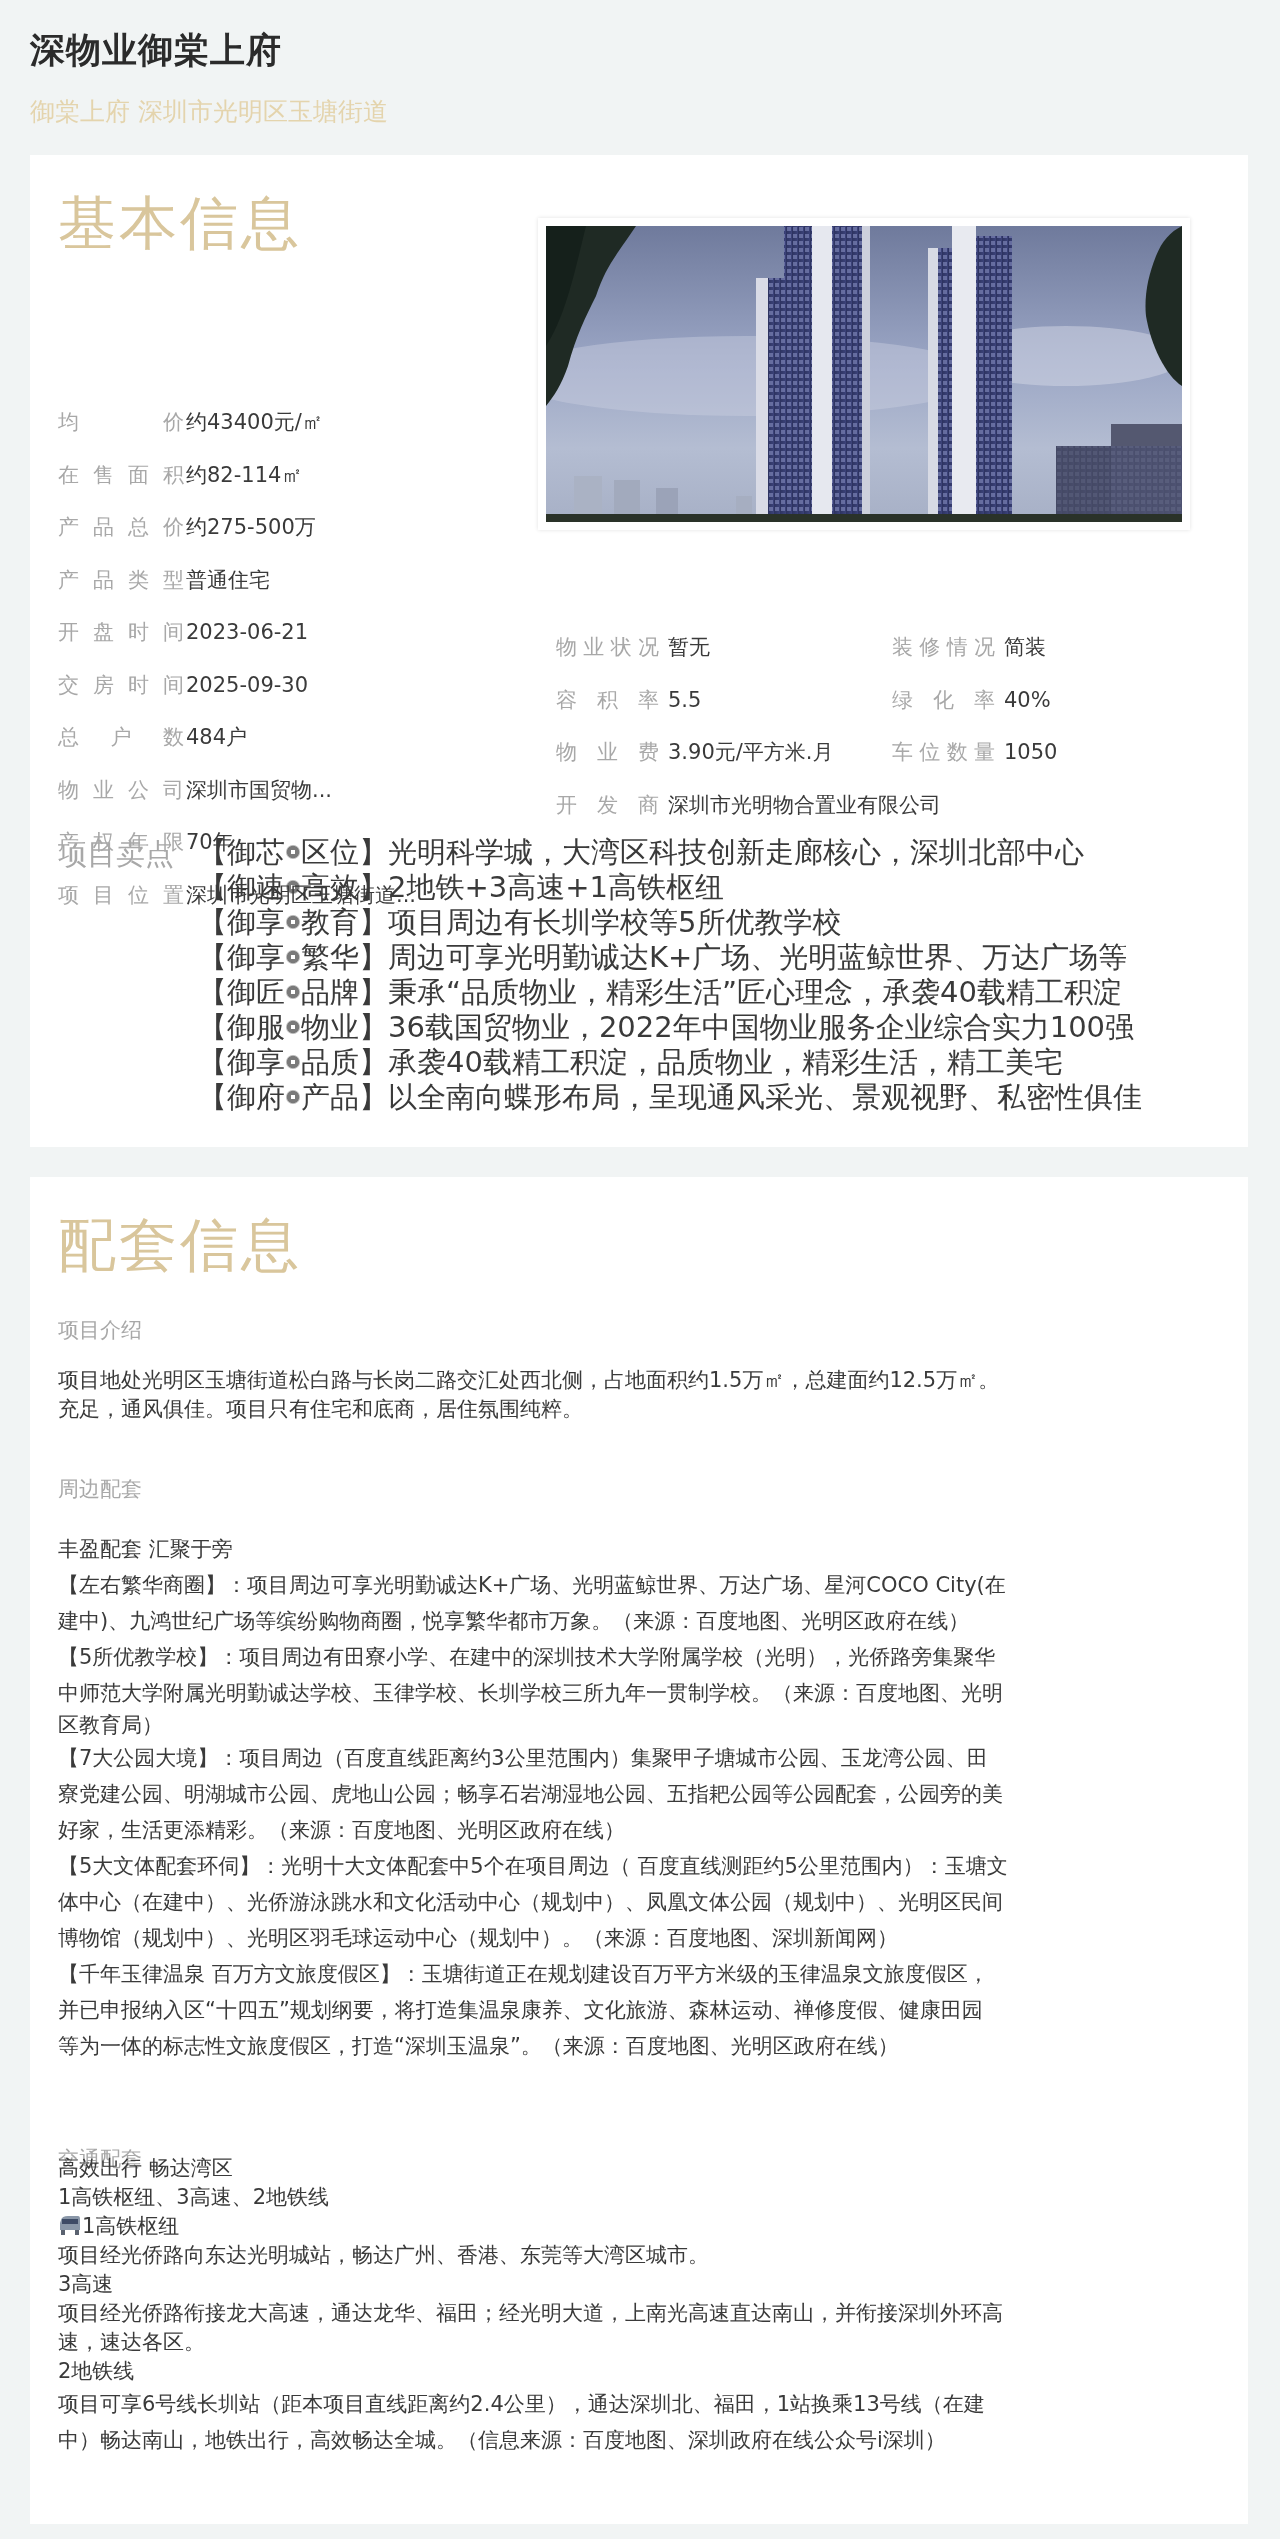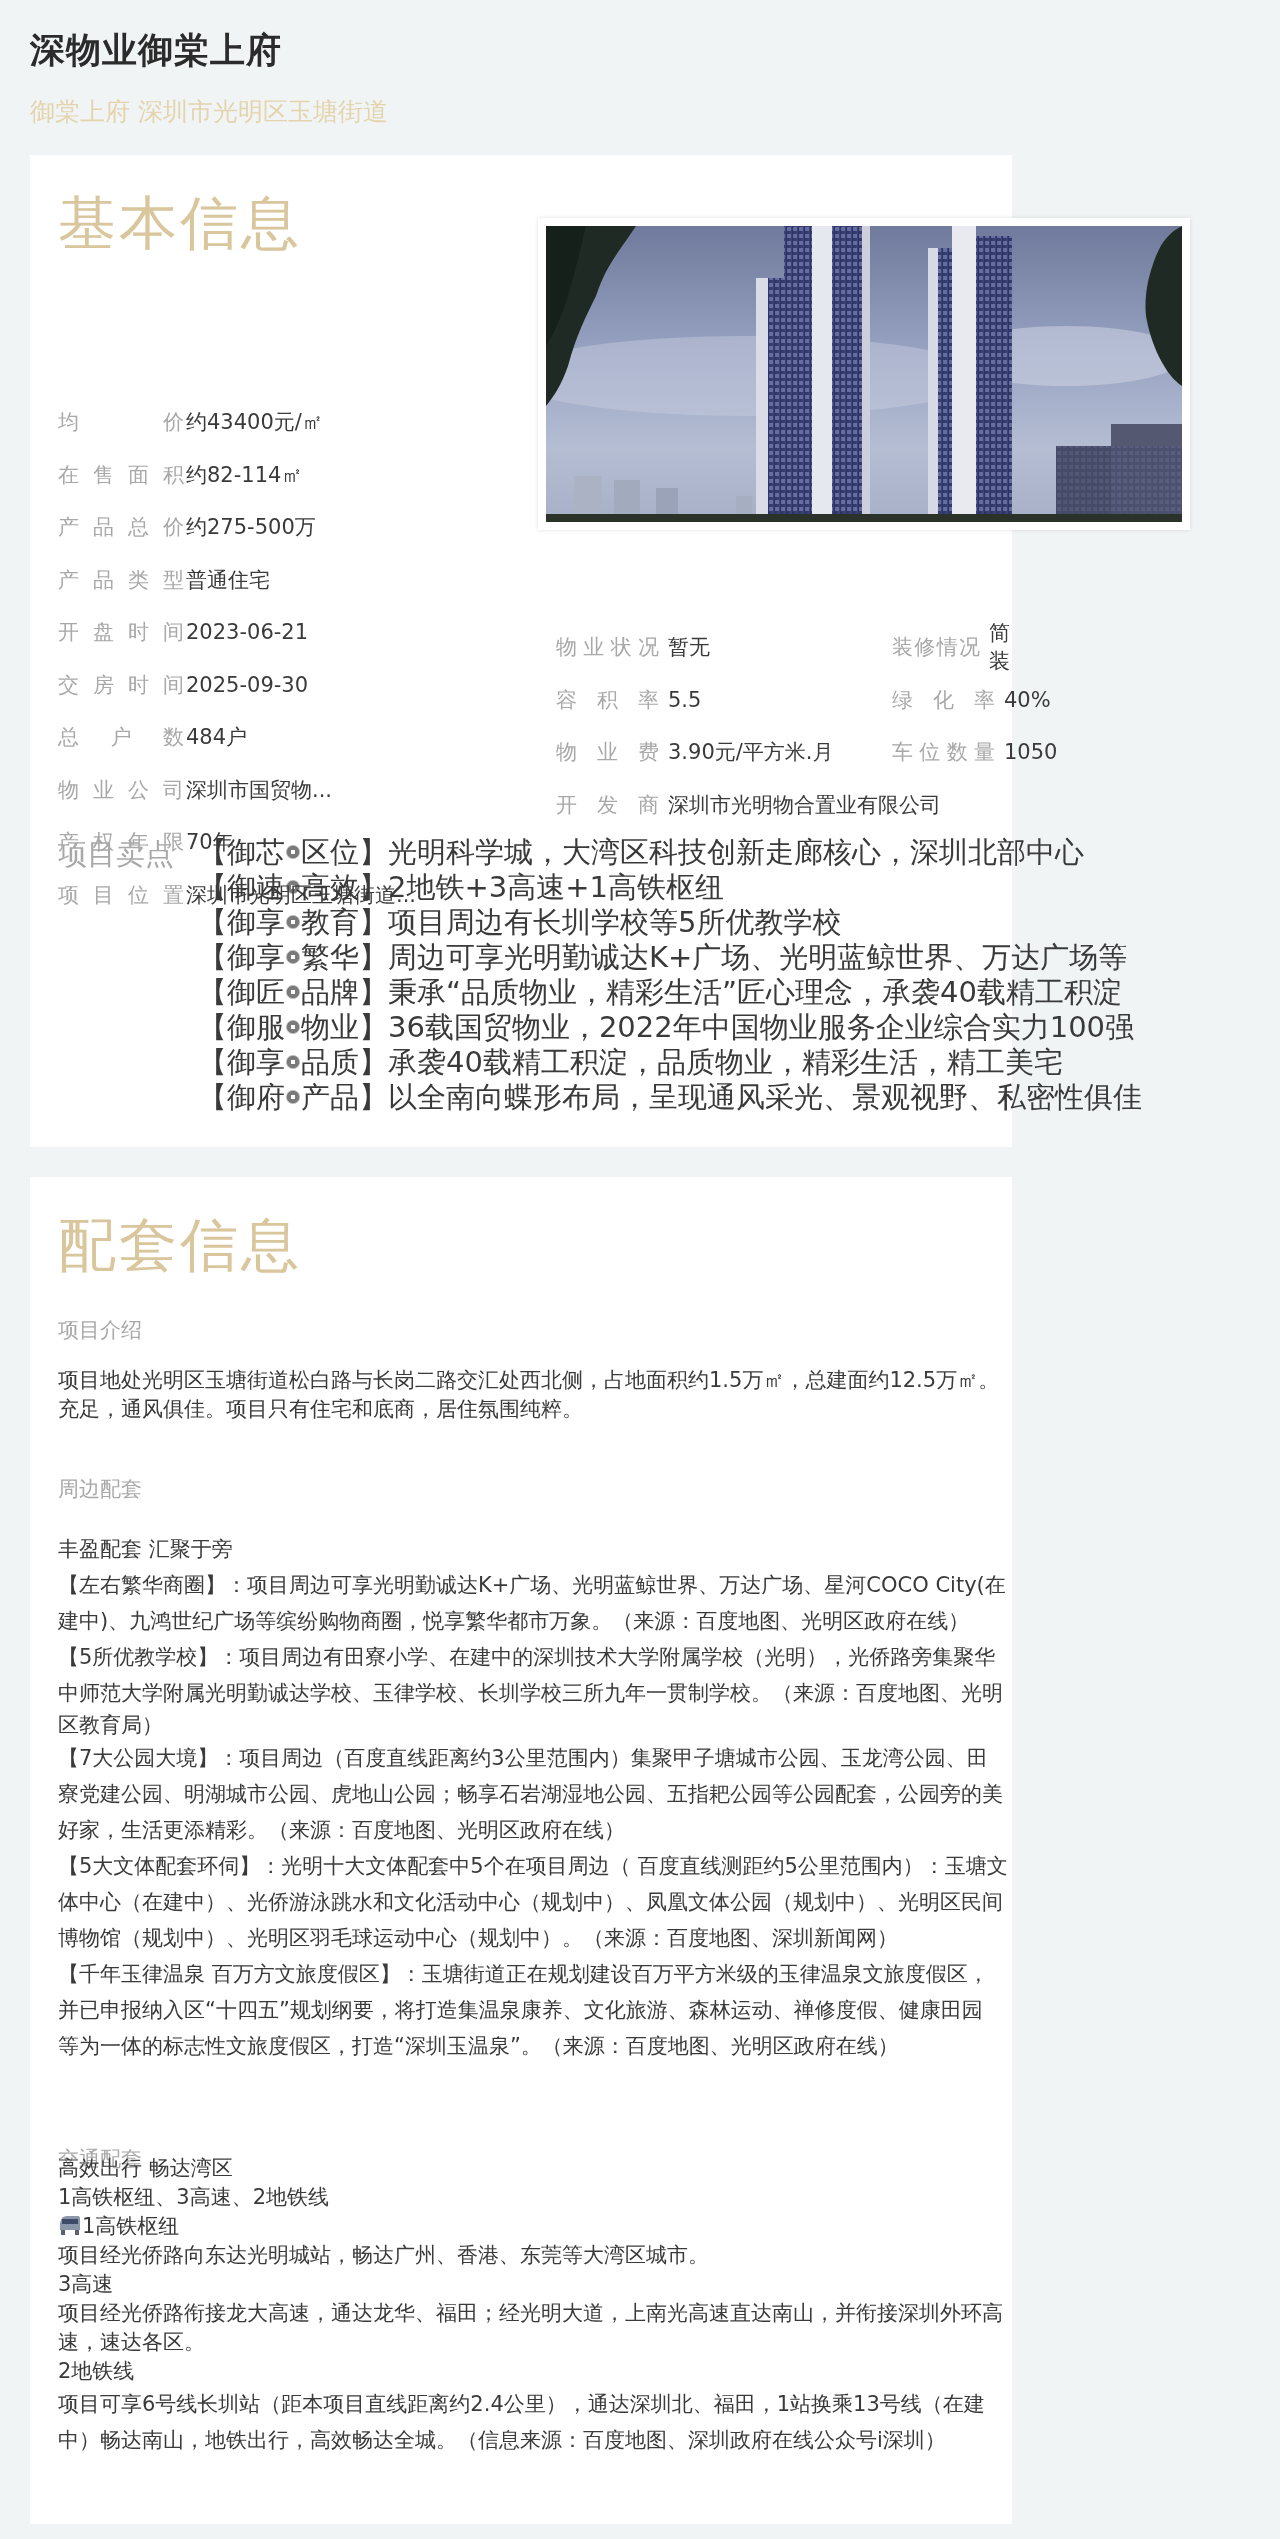--- a/index.html
+++ b/index.html
@@ -4,21 +4,21 @@
 <style>
   * { box-sizing: border-box; margin: 0; padding: 0; }
   html, body { width: 1280px; background: #f1f4f4; }
   body { font-family: "DejaVu Sans", "Liberation Sans", sans-serif; color: #333; }
   .page { width: 1280px; height: 2539px; position: relative; overflow: hidden; background: #f1f4f4; }
 
   .header { position: absolute; left: 30px; top: 25px; }
   .title { font-size: 35px; font-weight: bold; color: #2b2b2b; letter-spacing: 1px; line-height: 50px; }
   .subtitle { font-size: 25px; color: #e4d4ad; margin-top: 20px; line-height: 34px; }
 
-  .card { position: absolute; left: 30px; width: 982px; background: #ffffff; }
+  .card { position: absolute; left: 30px; width: 1218px; background: #ffffff; }
   .card1 { top: 155px; height: 992px; }
   .card2 { top: 1177px; height: 1347px; }
 
   .section-title { position: absolute; left: 28px; font-size: 58px; color: #d9c69c; letter-spacing: 3px; line-height: 80px; }
 
   .kv-row { position: absolute; left: 28px; height: 34px; display: flex; align-items: center; font-size: 21px; }
   .kv-label { color: #a8a8a8; width: 126px; display: flex; justify-content: space-between; }
   .kv-label span { display: inline-block; }
   .kv-value { color: #3a3a3a; margin-left: 2px; }
 

